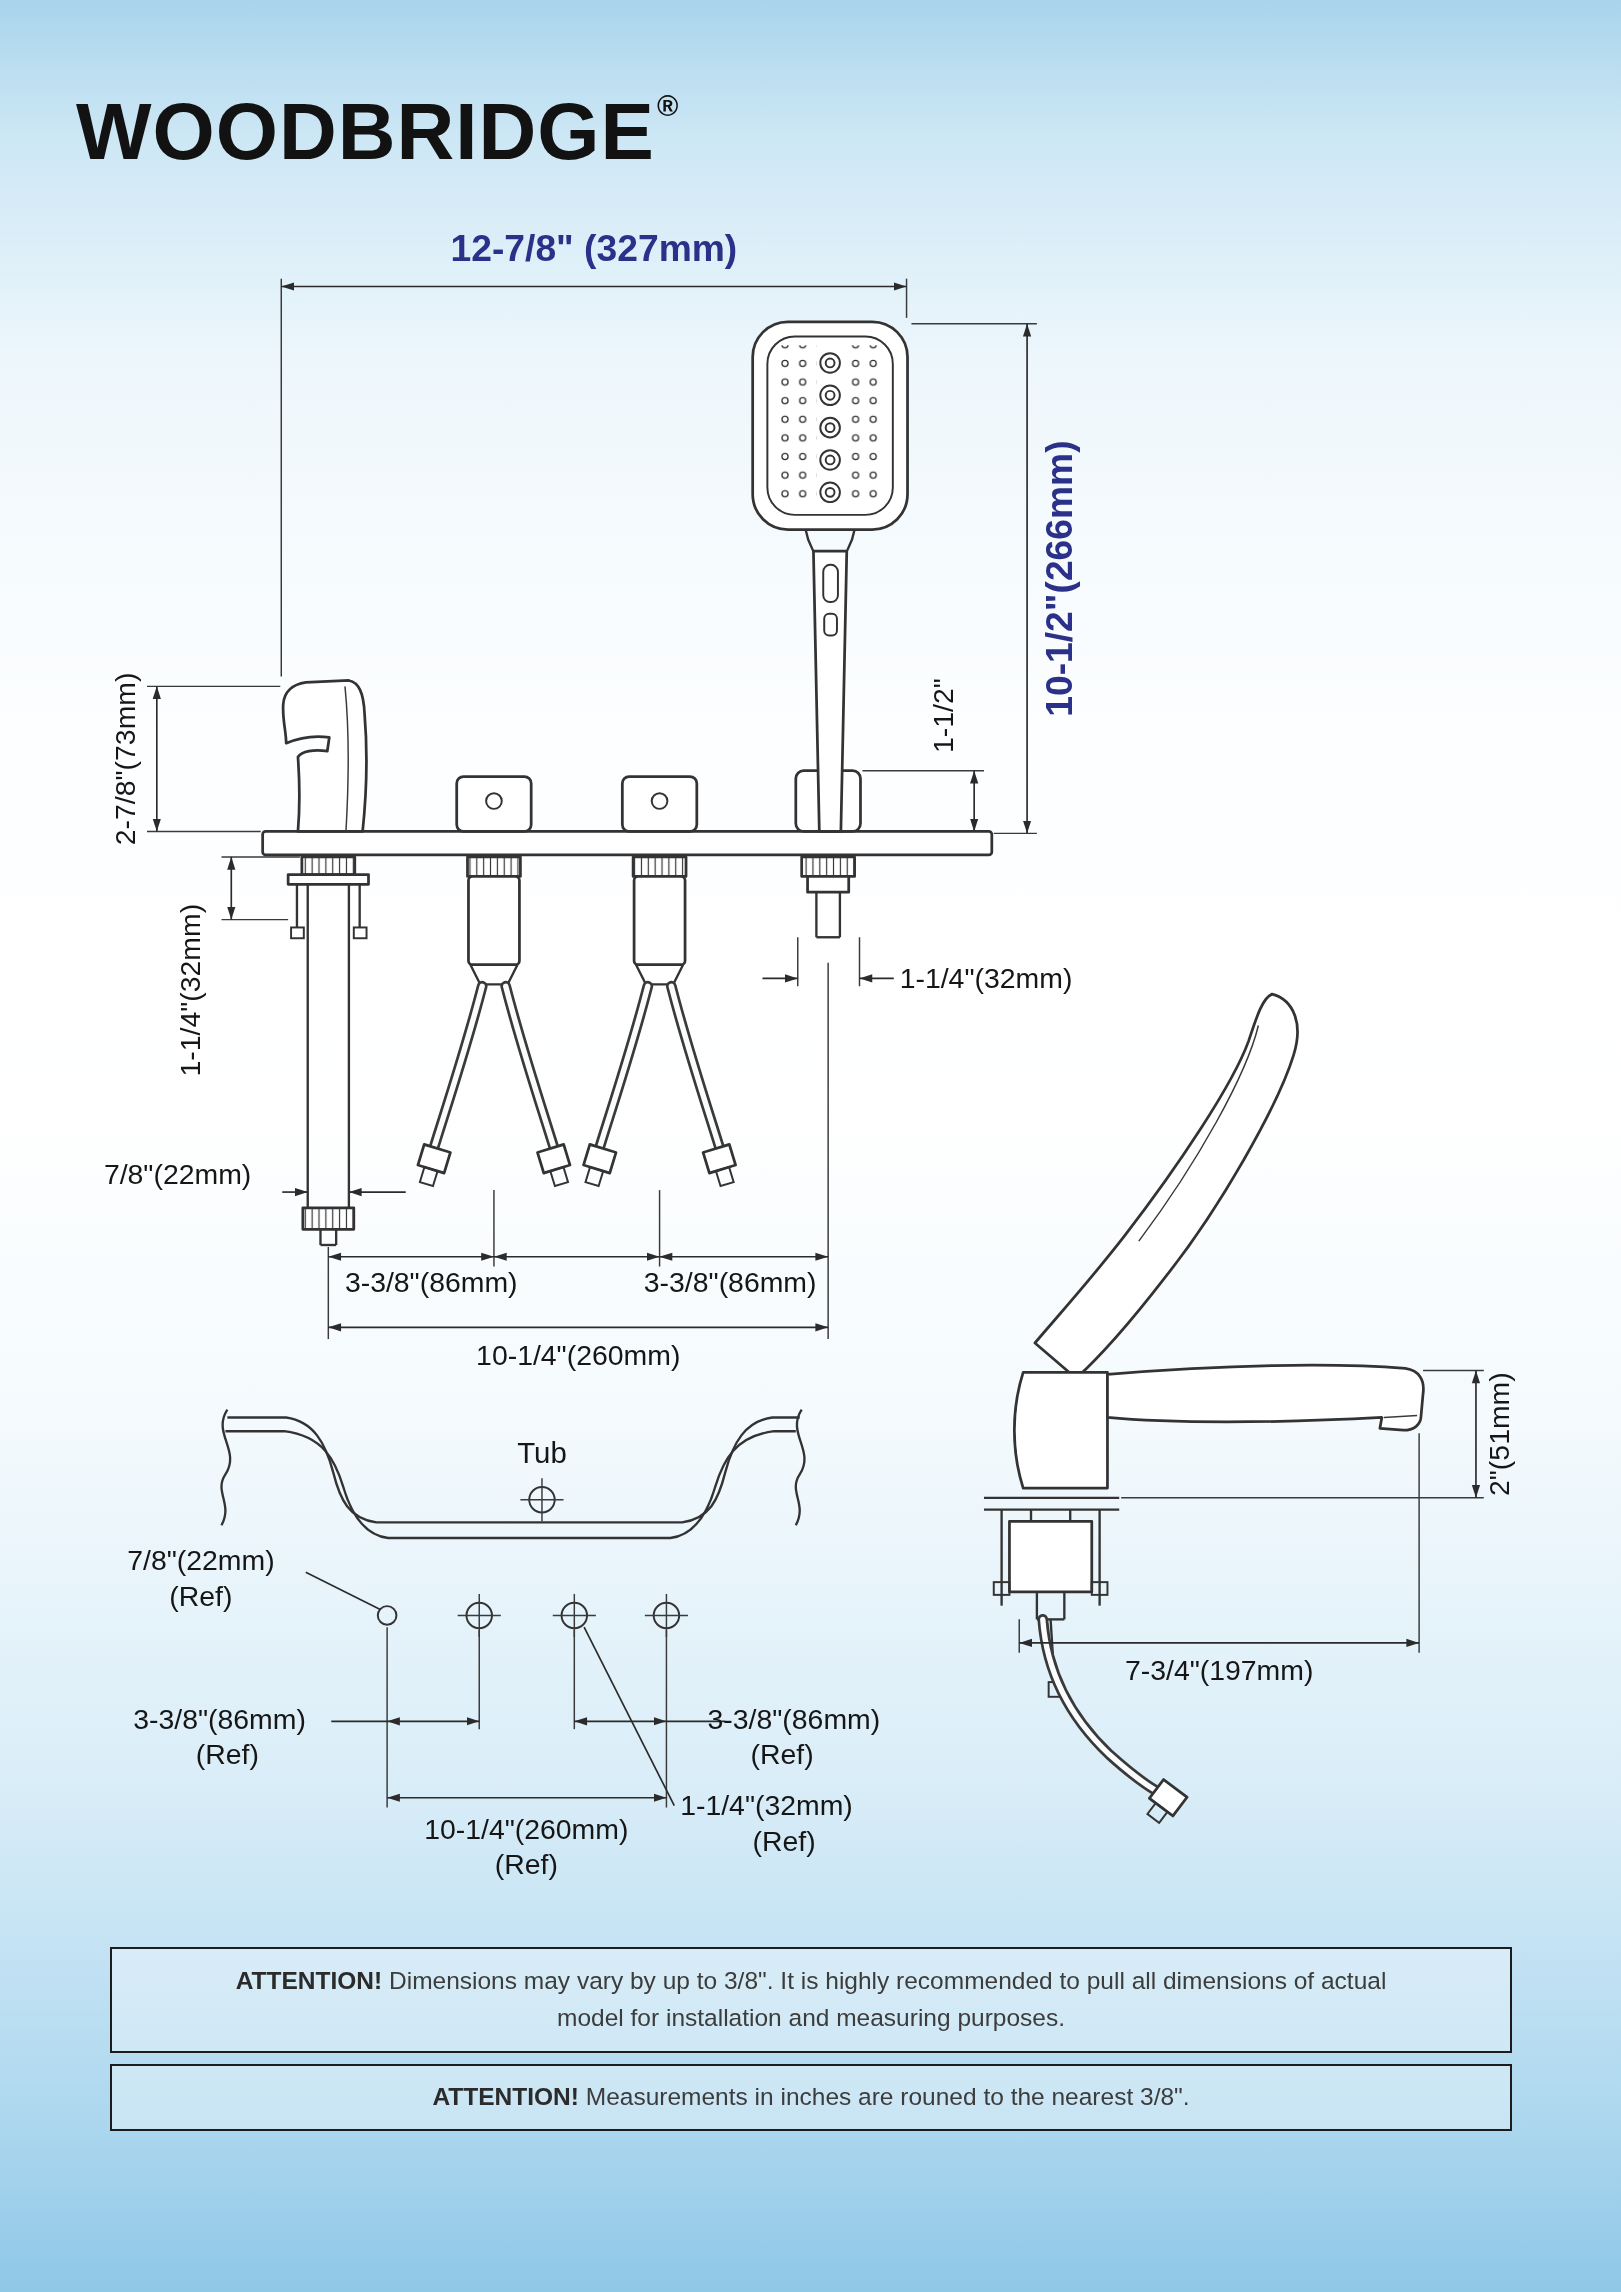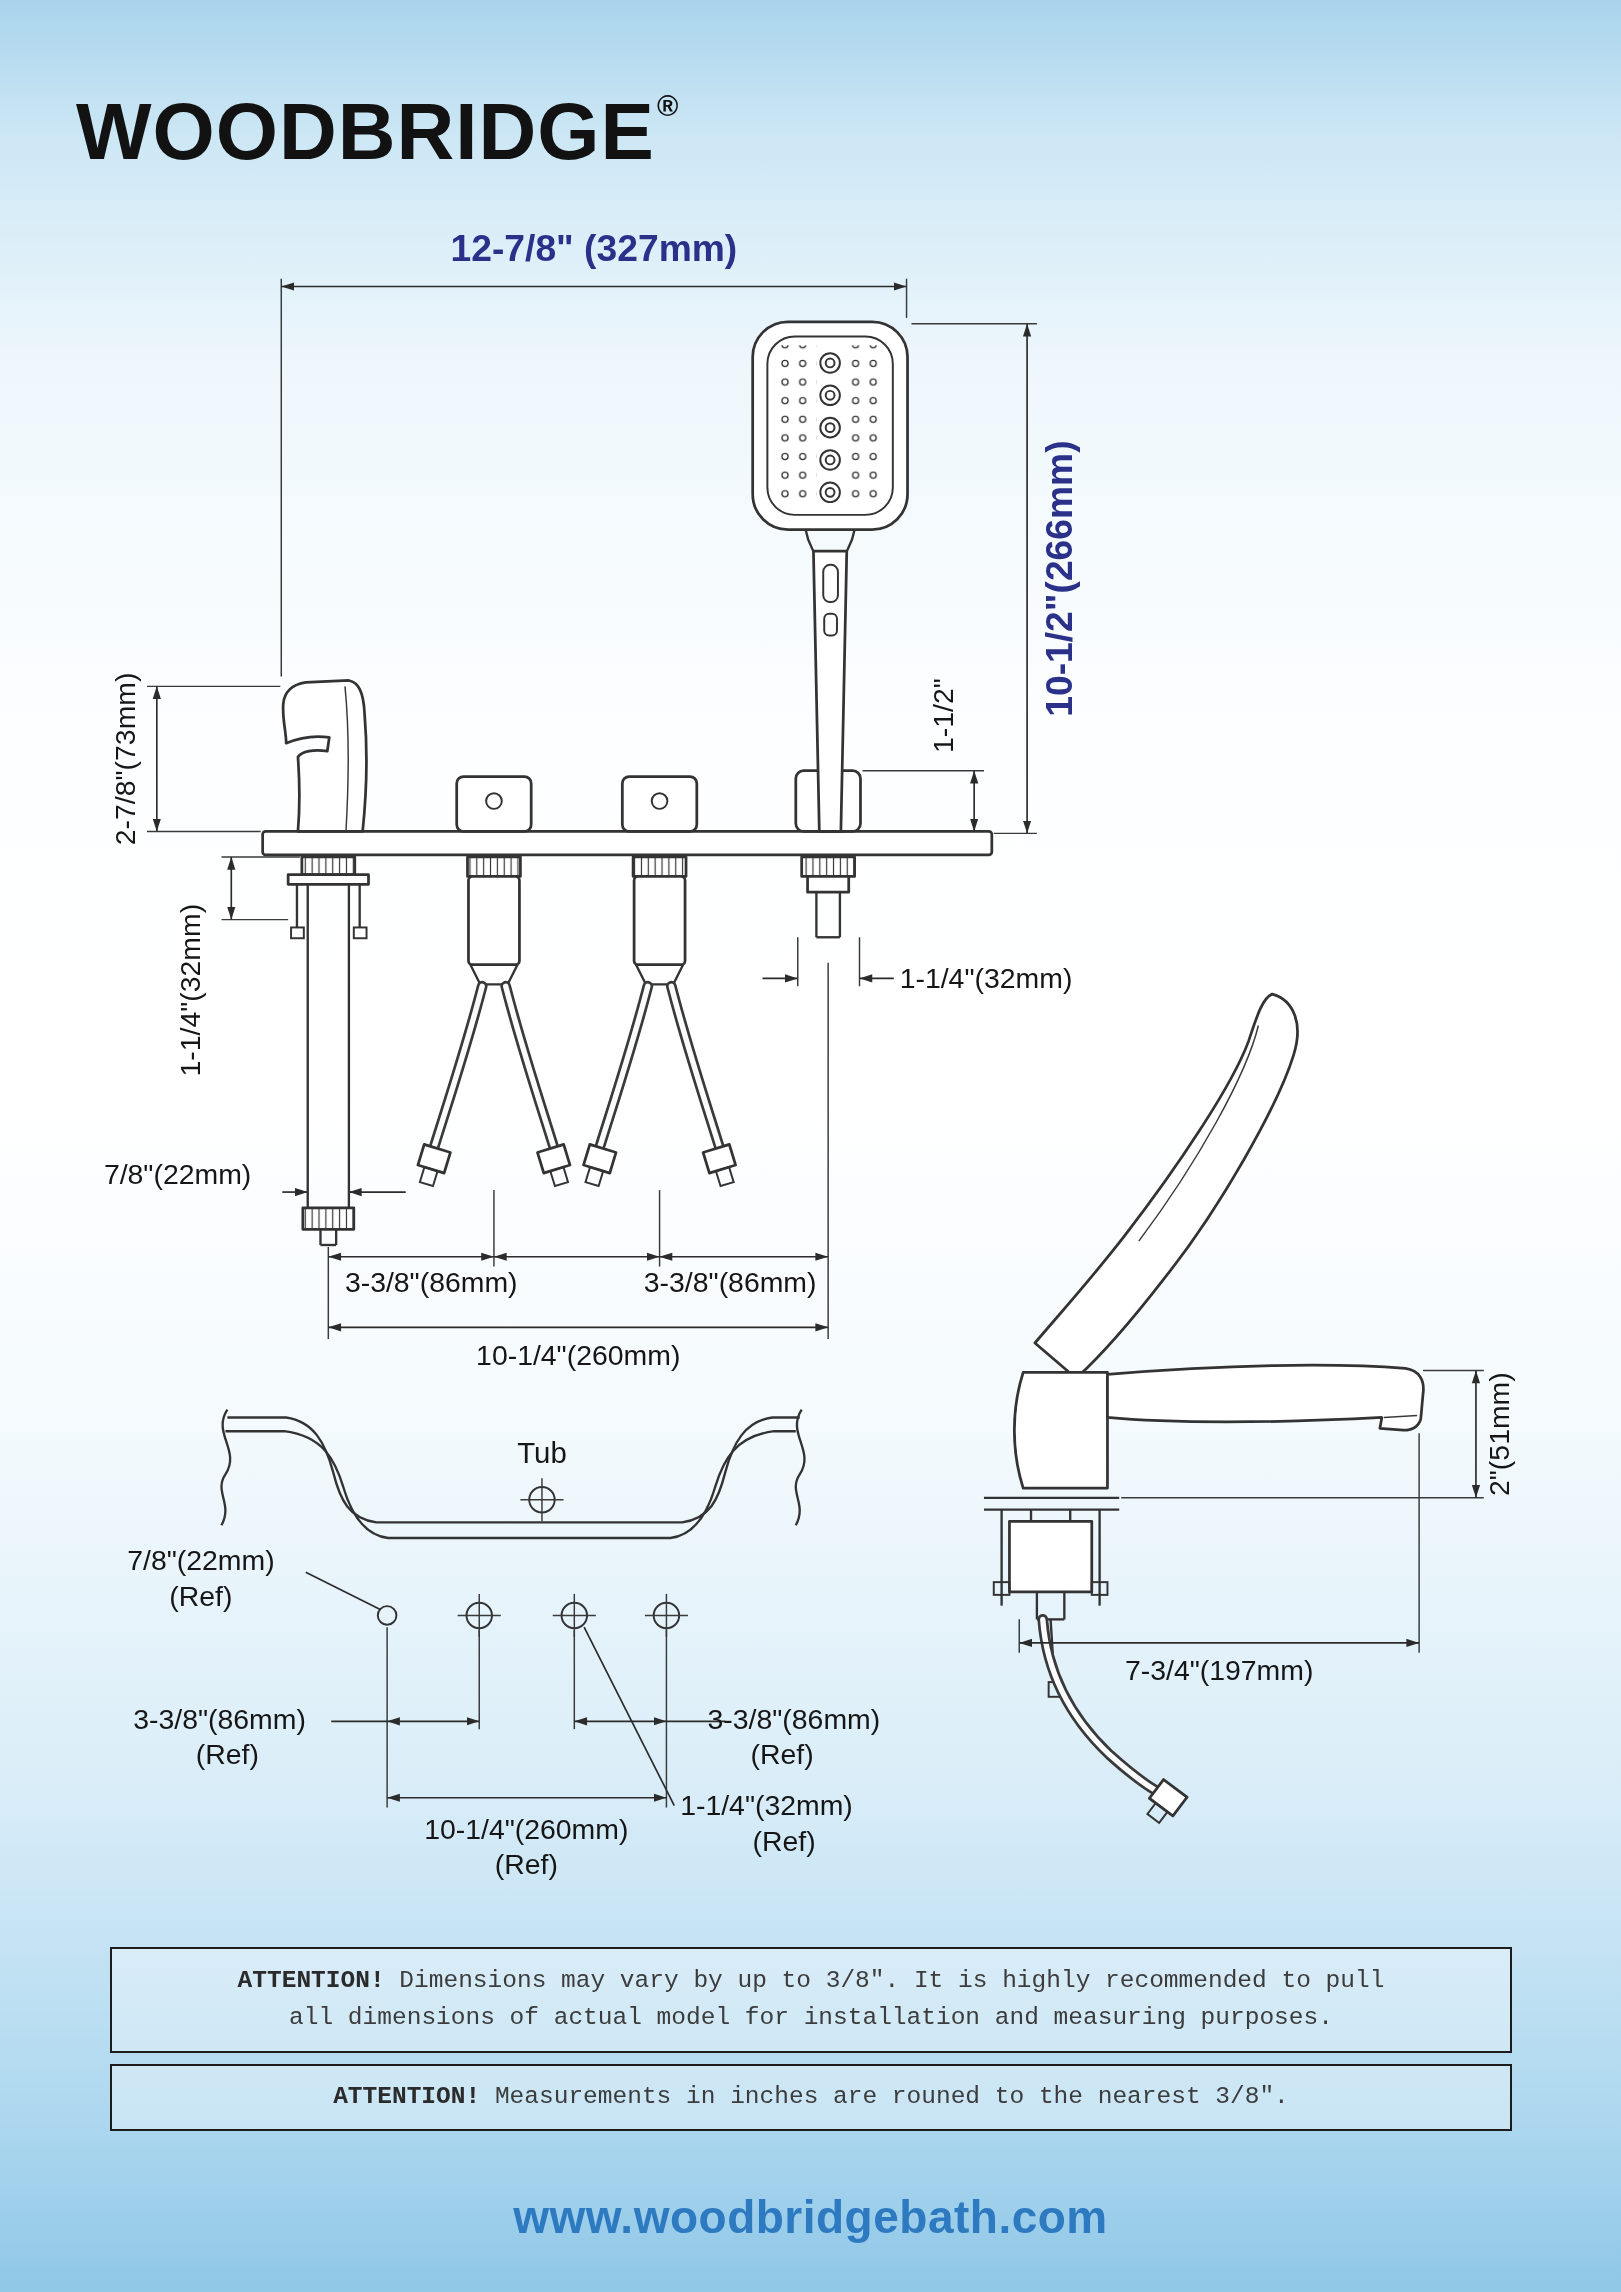--- a/index.html
+++ b/index.html
@@ -21,21 +21,21 @@
   .hose-outer { fill:none; stroke:#3a3a3a; stroke-width:11; stroke-linecap:round; }
   .hose-inner { fill:none; stroke:#fafcfe; stroke-width:5.5; stroke-linecap:round; }
   text.dim  { font-family:"Liberation Sans",sans-serif; font-size:29px; fill:#161616; }
   text.dimblue { font-family:"Liberation Sans",sans-serif; font-size:38px; font-weight:bold; fill:#2b3189; }
   text.label { font-family:"Liberation Sans",sans-serif; font-size:30px; fill:#161616; }
 
   .notice {
     position:absolute; left:110px; width:1402px; box-sizing:border-box;
     border:2px solid #1c1c1c; background:rgba(255,255,255,0.35);
     display:flex; align-items:center; justify-content:center; text-align:center;
-    color:#3c3c3c; font-size:24.5px; line-height:1.5; padding:9.8px 39px;font-family:Liberation Mono, monospace;
+    color:#3c3c3c; font-size:24.5px; line-height:1.5; padding:9.8px 39px;
   }
   .notice .body { max-width:1166px; }
   .notice b { color:#2b2b2b; }
   .notice-1 { top:1947px; height:106px; }
   .notice-2 { top:2064px; height:67px; }
   .footer { position:absolute; left:0; top:2190px; width:100%; text-align:center;
     font-size:46px; font-weight:bold; color:#2d7ac1; letter-spacing:0.5px; }
 </style>
 </head>
 <body>
@@ -347,15 +347,14 @@
       <span>Dimensions may vary by up to 3/8". It is highly recommended to pull all dimensions of actual model for installation and measuring purposes.</span>
     </div>
   </div>
   <div class="notice notice-2">
     <div class="body">
       <b>ATTENTION!</b>
       <span>Measurements in inches are rouned to the nearest 3/8".</span>
     </div>
   </div>
 
-  <div class="footer">www.woodbridgebath.com</div>
 </div>
 
 
 </body></html>

